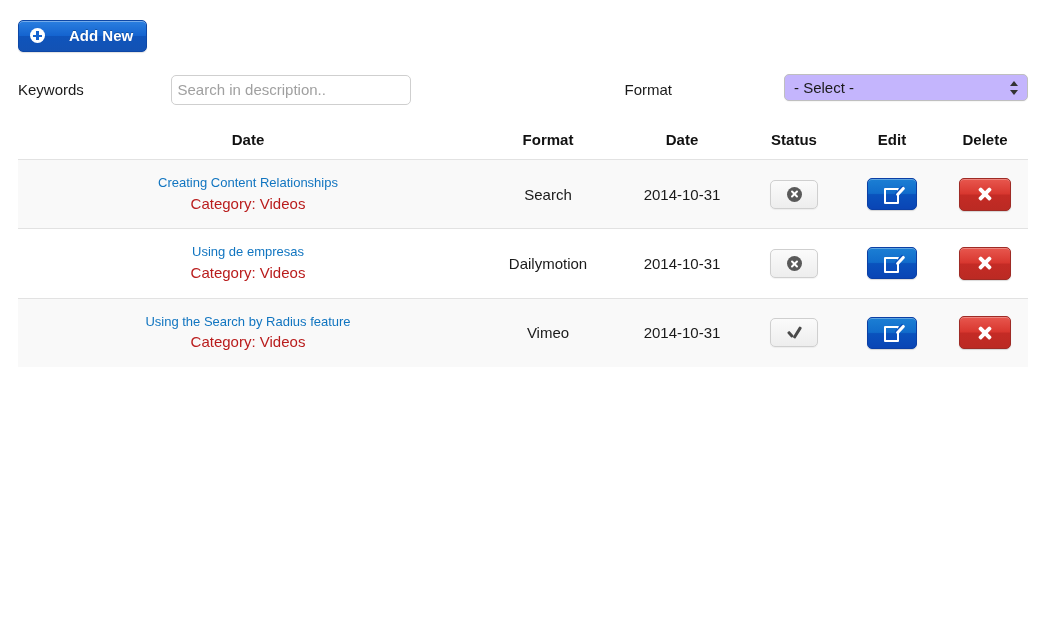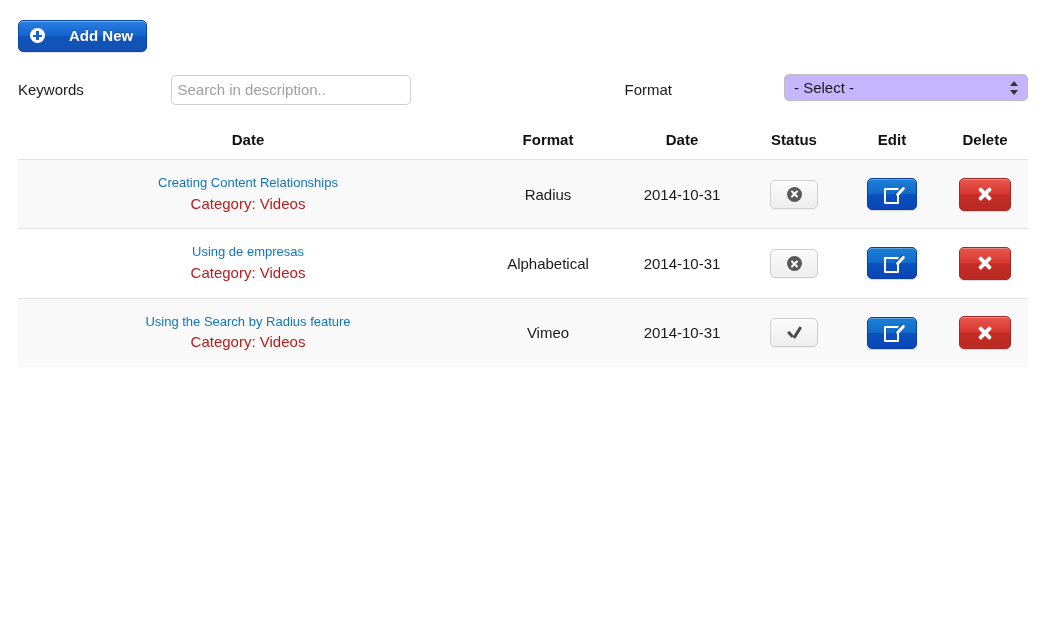--- a/index.html
+++ b/index.html
@@ -376,38 +376,38 @@
         <th class="th-edit">Edit</th>
         <th class="th-delete">Delete</th>
       </tr>
     </thead>
     <tbody id="table-body">
         <tr>
           <td class="cell-place">
             <a class="row-link">Creating Content Relationships</a>
             <span class="row-sub">Category: Videos</span>
           </td>
-          <td>Radius</td>
+          <td>Search</td>
           <td>2014-10-31</td>
           <td><span class="btn-status">
               <span class="glyph-x-circle"></span>
             </span></td>
           <td><span class="btn-edit">
               <span class="glyph-pencil-square"></span>
             </span></td>
           <td><span class="btn-delete">
               <span class="glyph-x-bold"></span>
             </span></td>
         </tr>
         <tr>
           <td class="cell-place">
             <a class="row-link">Using de empresas</a>
             <span class="row-sub">Category: Videos</span>
           </td>
-          <td>Alphabetical</td>
+          <td>Dailymotion</td>
           <td>2014-10-31</td>
           <td><span class="btn-status">
               <span class="glyph-x-circle"></span>
             </span></td>
           <td><span class="btn-edit">
               <span class="glyph-pencil-square"></span>
             </span></td>
           <td><span class="btn-delete">
               <span class="glyph-x-bold"></span>
             </span></td>

